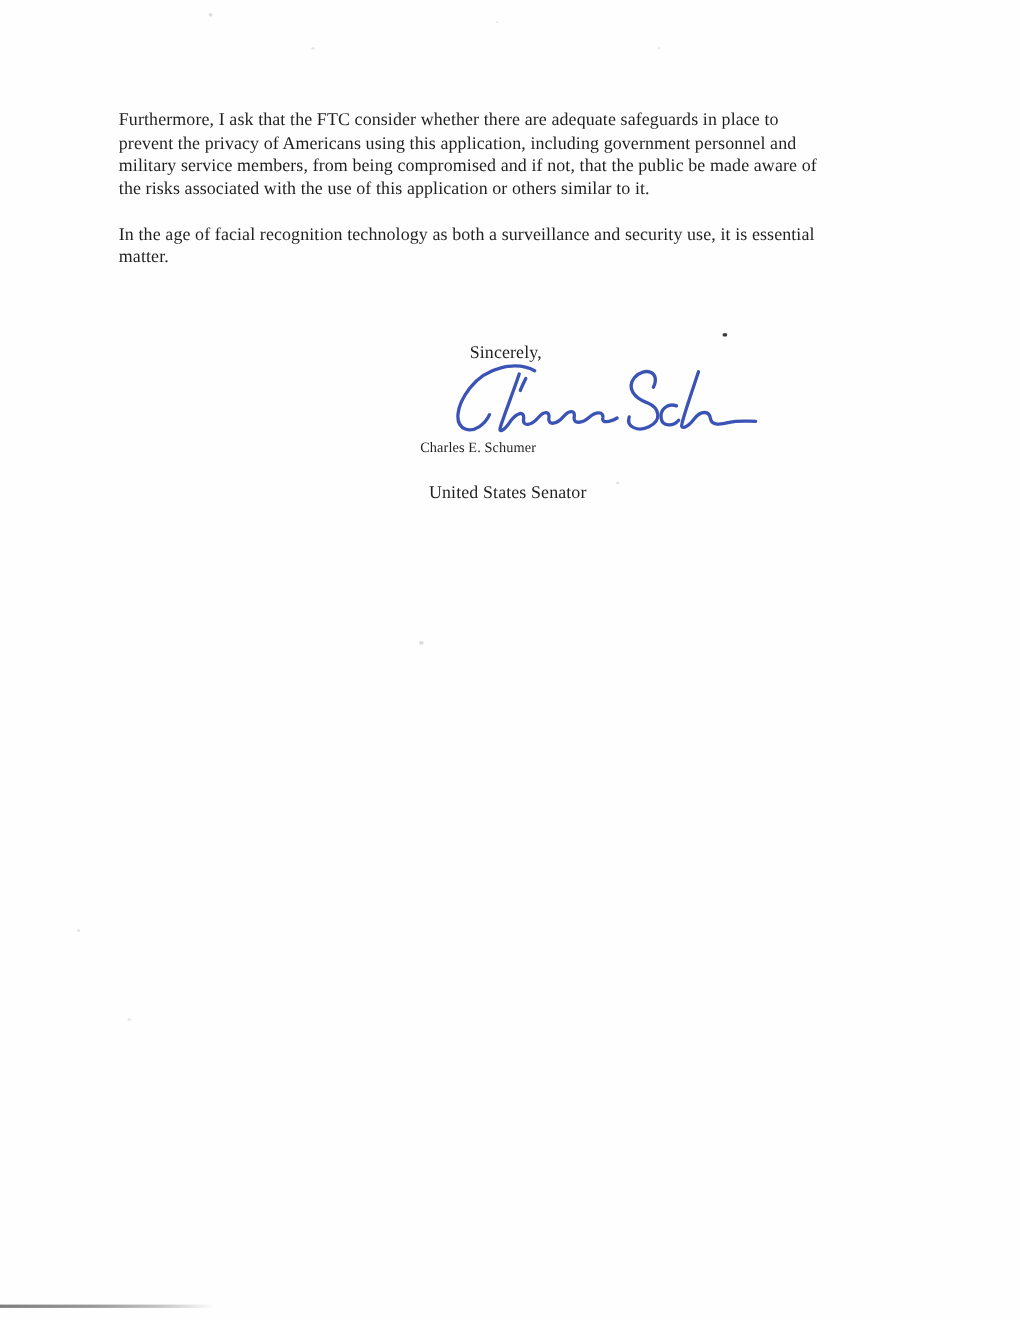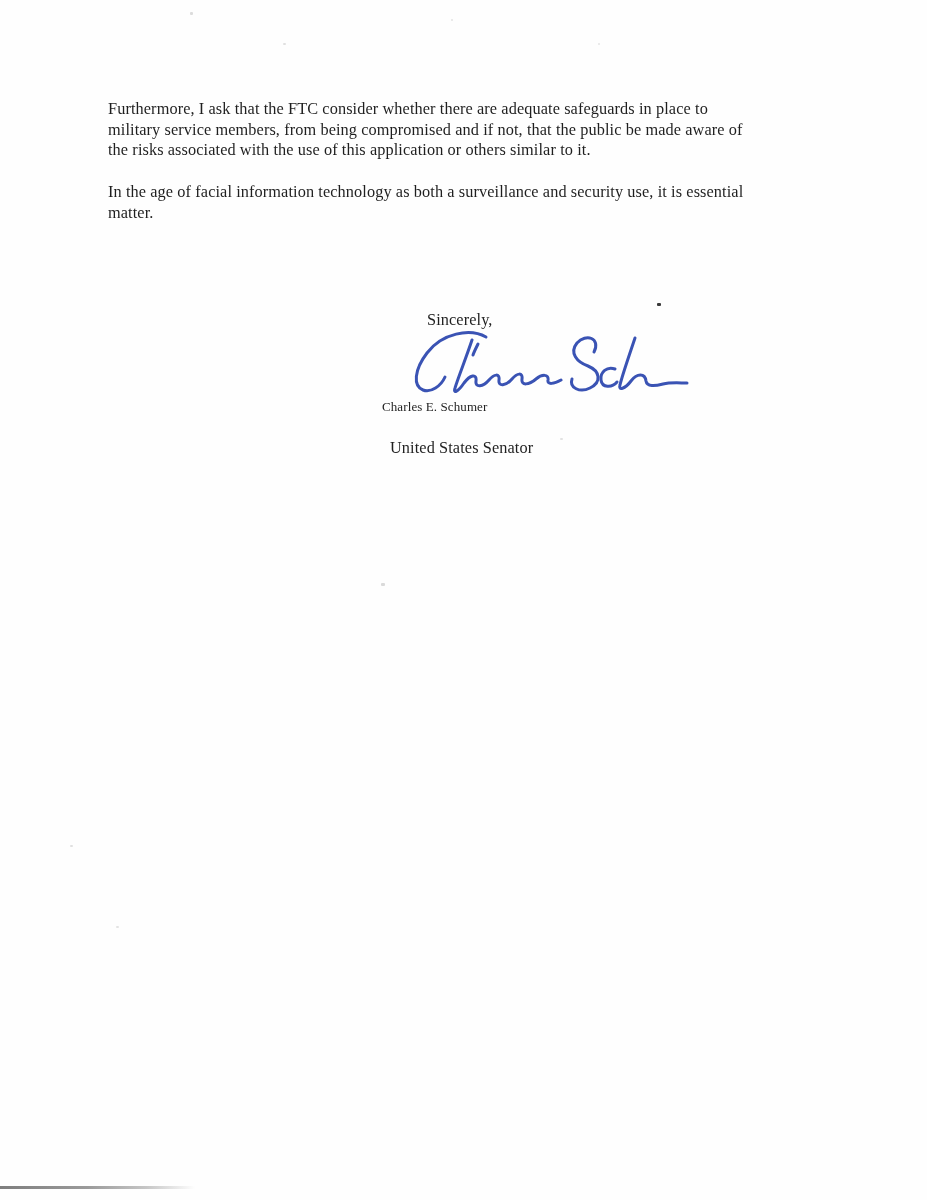--- a/index.html
+++ b/index.html
@@ -88,25 +88,26 @@
   }
 </style>
 </head>
 <body>
 
 <div class="page">
 
   <div class="body-text">
     <div class="paragraph">
         <div class="line">Furthermore, I ask that the FTC consider whether there are adequate safeguards in place to</div>
+        <div class="line">prevent the privacy of Americans using this application, including government personnel and</div>
         <div class="line">military service members, from being compromised and if not, that the public be made aware of</div>
         <div class="line">the risks associated with the use of this application or others similar to it.</div>
       </div>
     <div class="paragraph">
-        <div class="line">In the age of facial information technology as both a surveillance and security use, it is essential</div>
+        <div class="line">In the age of facial recognition technology as both a surveillance and security use, it is essential</div>
         <div class="line">matter.</div>
       </div>
   </div>
 
   <div class="closing">Sincerely,</div>
 
   <svg class="signature-svg" viewBox="0 0 292 72" xmlns="http://www.w3.org/2000/svg" aria-hidden="true">
     <g fill="none" stroke-width="3" stroke-linecap="round" stroke-linejoin="round" stroke="#3a53b4">
 
       <path d="M 88,9 C 72,0 44,5 29,25 C 16,42 15,58 25,62 C 33,65 43,58 47,49"></path>

